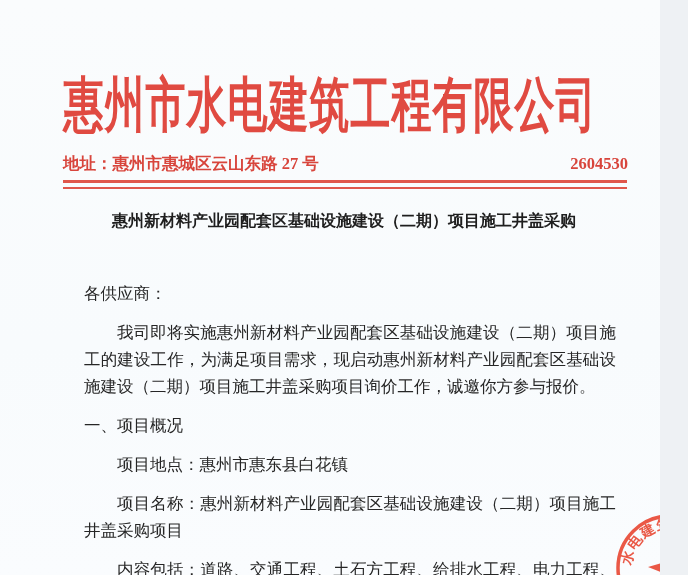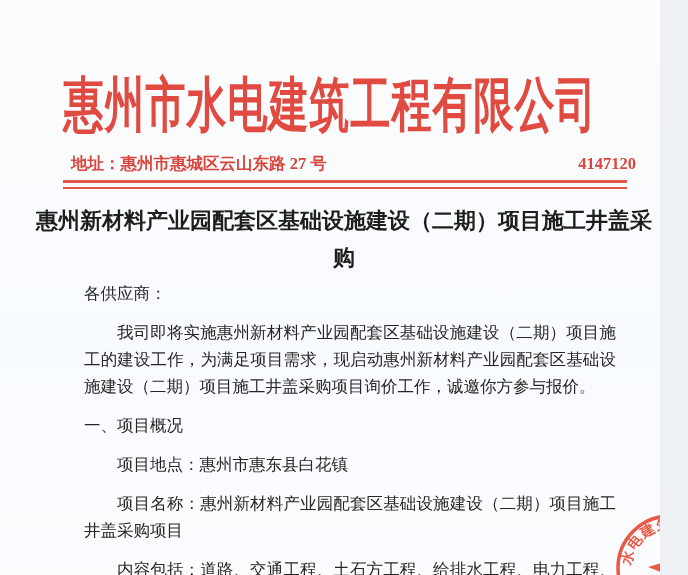--- a/index.html
+++ b/index.html
@@ -16,38 +16,38 @@
   .company-name{
     position:absolute;top:64px;left:0;right:0;
     text-align:center;
     font-size:40px;font-weight:700;letter-spacing:1px;
     color:#e04a41;
     transform:scaleY(1.48);
     transform-origin:center top;
     white-space:nowrap;
   }
   .contact-line{
-    position:absolute;top:153px;left:71px;width:565px;
+    position:absolute;top:153px;left:63px;width:565px;
     display:flex;justify-content:space-between;align-items:baseline;
     font-size:16.5px;font-weight:700;color:#d8453c;
     white-space:nowrap;
   }
   .rule-thick{
     position:absolute;top:180px;left:63px;width:564px;height:3px;
     background:#e0564b;
   }
   .rule-thin{
     position:absolute;top:187px;left:63px;width:564px;height:1.5px;
     background:#e0564b;
   }
   
   .doc-title{
     position:absolute;top:202px;left:36px;width:616px;
     text-align:center;color:#1e1e1e;
-    font-size:22px;font-weight:700;line-height:37px;
+    font-size:16px;font-weight:700;line-height:37px;
   }
   
   .body-text{
     position:absolute;top:268px;left:72px;width:556px;
     font-size:16.5px;line-height:27px;color:#262626;
     text-align:justify;
   }
   .body-text p{margin:12px;padding:0;}
   .indent{text-indent:2em;}
   .salutation{text-indent:0;}
@@ -64,21 +64,21 @@
 </style>
 </head>
 <body>
 
 <div class="page">
 
   <div class="company-name">惠州市水电建筑工程有限公司</div>
 
   <div class="contact-line">
     <span>地址：惠州市惠城区云山东路 27 号</span>
-    <span>4147120</span>
+    <span>2604530</span>
   </div>
 
   <div class="rule-thick"></div>
   <div class="rule-thin"></div>
 
   <div class="doc-title">
     <div>惠州新材料产业园配套区基础设施建设（二期）项目施工井盖采购</div>
   </div>
 
   <div class="body-text">

